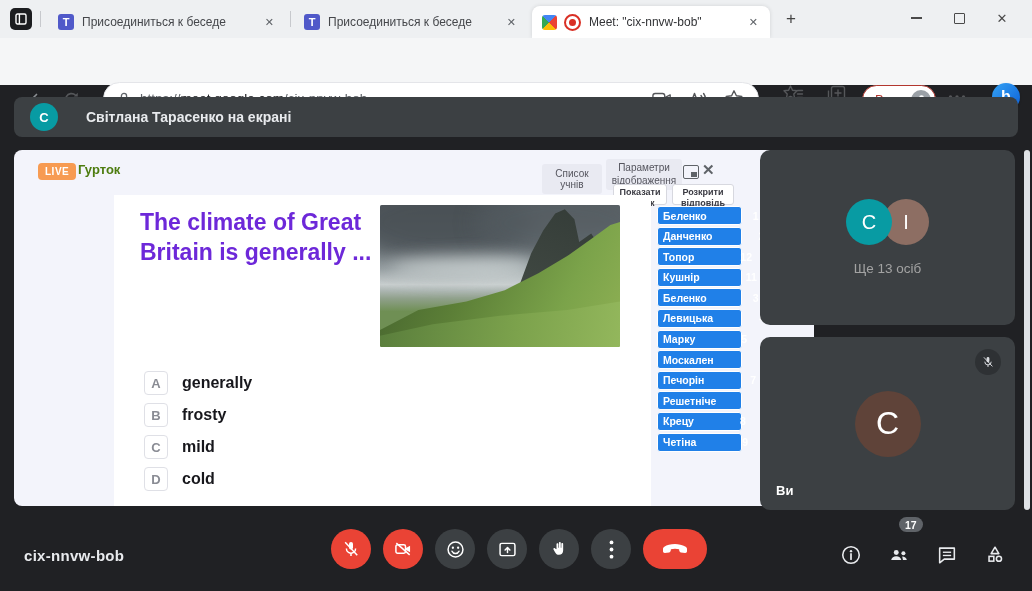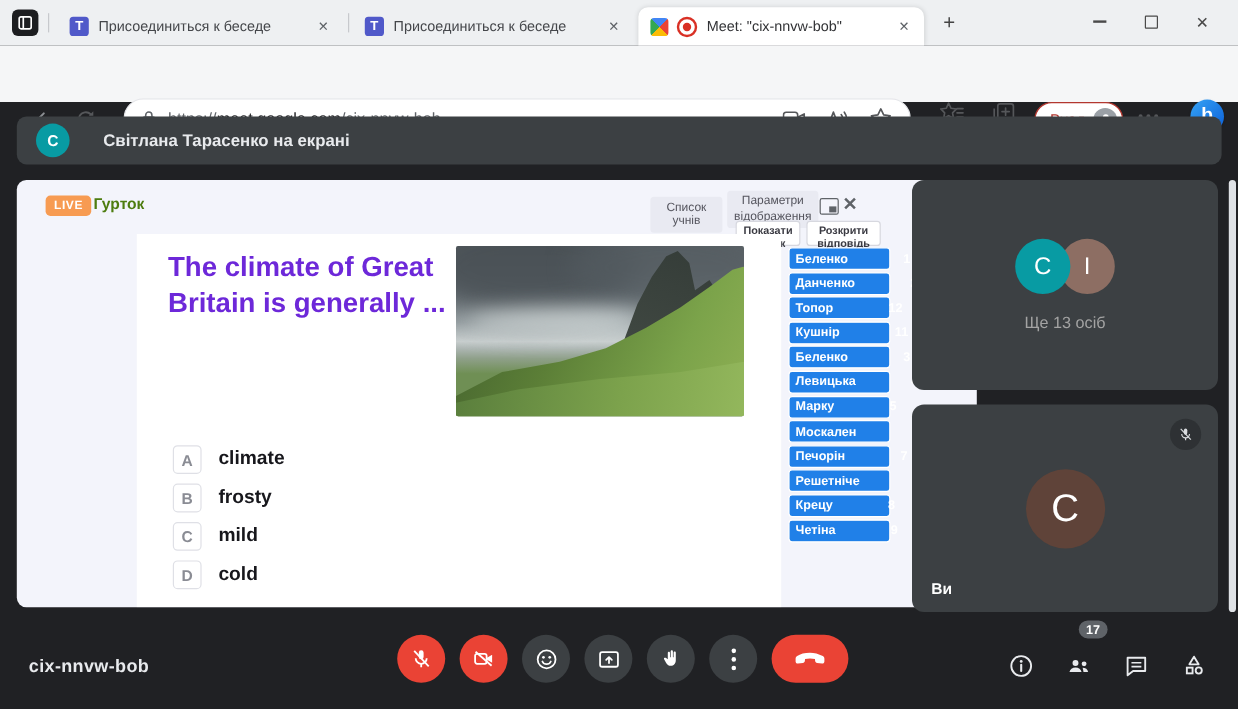--- a/index.html
+++ b/index.html
@@ -266,21 +266,21 @@
         <div class="cl1"></div>
           <div class="cl2"></div>
           <div class="cl3"></div>
         <div class="rock"></div>
           <div class="land"></div>
           <div class="fg"></div>
       </div>
 
       <div class="opt" style="top:176px">
         <span class="chip">A</span>
-        <span class="otext">climate</span>
+        <span class="otext">generally</span>
       </div>
       <div class="opt" style="top:208px">
         <span class="chip">B</span>
         <span class="otext">frosty</span>
       </div>
       <div class="opt" style="top:240px">
         <span class="chip">C</span>
         <span class="otext">mild</span>
       </div>
       <div class="opt" style="top:272px">

